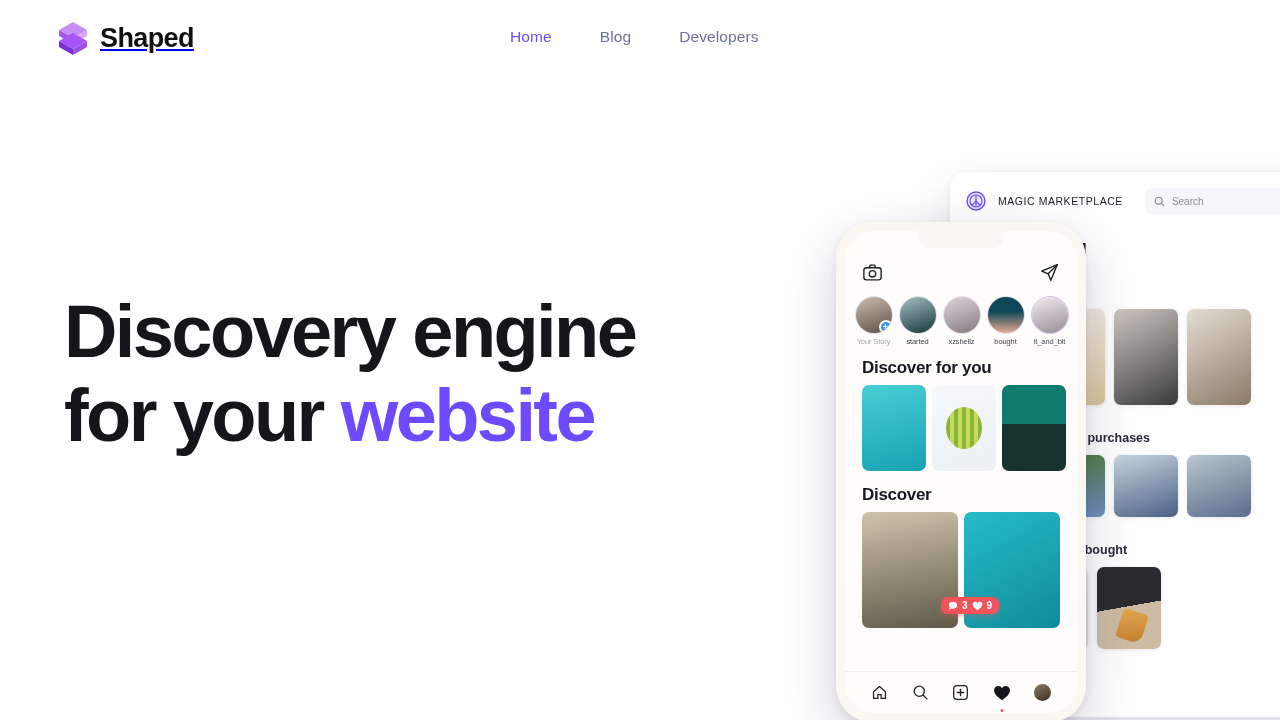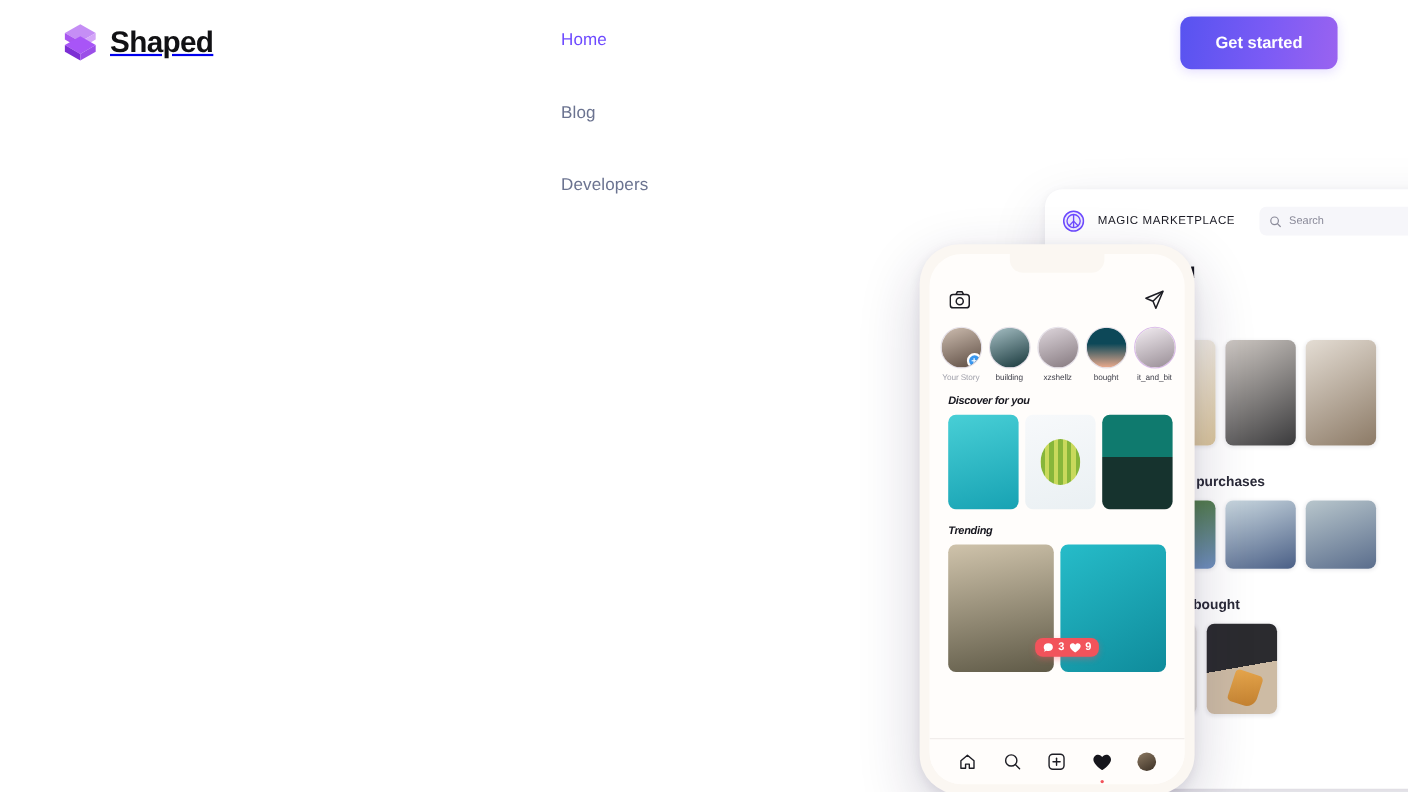--- a/index.html
+++ b/index.html
@@ -13,21 +13,21 @@
 
   
   .navbar {
     position: absolute; top: 0; left: 0; width: 1280px; height: 78px;
     display: flex; align-items: center; z-index: 60;
   }
   .brand { position:absolute; left: 56px; top: 20px; display:flex; align-items:center; gap:10px; }
   .brand-mark { width: 34px; height: 36px; position: relative; }
   .brand-name { font-size: 27px; font-weight: 700; color:#111114; letter-spacing:-0.6px; }
 
-  .nav-links { position:absolute; left:510px; top:28px; display:flex; gap:48px; align-items:flex-start;flex-direction:column; }
+  .nav-links { position:absolute; left:510px; top:28px; display:flex; gap:48px; align-items:flex-start; }
   .nav-link { font-size: 15.5px; color:#6b7390; text-decoration:none; font-weight:500; letter-spacing:0.1px;}
   .nav-link.active { color:#6d4aff; }
 
   .cta-top {
     position:absolute; right: 64px; top: 15px;
     width: 143px; height: 48px; border-radius: 10px; border: none;
     background: linear-gradient(100deg, #5753f0 0%, #7b5bf5 55%, #9a63f0 100%);
     color:#fff; font-size:15px; font-weight:600; cursor:pointer;
     font-family: "Liberation Sans", sans-serif;
     display:flex; align-items:center; justify-content:center;
@@ -107,21 +107,21 @@
   }
   .story-img { width:100%; height:100%; }
   .story-plus {
     position:absolute; right:-1px; bottom:-1px; width:14px; height:14px; border-radius:50%;
     background:#3897f0; border:2px solid #fff; color:#fff; font-size:9px; line-height:10px;
     display:flex; align-items:center; justify-content:center; font-weight:700;
   }
   .story-label { font-size:7.5px; color:#45454f; margin-top:3px; letter-spacing:-0.1px; }
   .story-label.muted { color:#a2a2ac; }
 
-  .ph-h { font-size:10px; font-weight:700; color:#17171f; padding: 12px 0 0 17px; letter-spacing:-0.3px;font-style:italic; }
+  .ph-h { font-size:17px; font-weight:700; color:#17171f; padding: 12px 0 0 17px; letter-spacing:-0.3px; }
   .ph-grid { display:flex; gap:6px; padding: 7px 10px 0 17px; }
   .ph-tile { border-radius:7px; overflow:hidden; flex:0 0 auto; }
 
   .badge-pill {
     position:absolute; border-radius: 7px; background:#f2535b; color:#fff;
     display:flex; align-items:center; gap:4px; padding: 3px 7px;
     font-size:10px; font-weight:700; box-shadow:0 2px 6px rgba(242,83,91,0.4);
   }
 
   .ph-nav {
@@ -153,24 +153,27 @@
       </span>
       <span class="brand-name">Shaped</span>
     </a>
 
     <div class="nav-links">
       <a class="nav-link active" href="#">Home</a>
       <a class="nav-link" href="#">Blog</a>
       <a class="nav-link" href="#">Developers</a>
     </div>
 
-    <button class="cta-top">Get started</button>
   </div>
 
   <div class="hero">
+    <h1>
+      <span>Discovery engine</span><br>
+      <span>for your </span><span class="accent">website</span>
+    </h1>
     <div class="sub">
     </div>
   </div>
 
   <div class="desktop-card">
     <div class="dc-topbar">
       <span class="dc-logo">
         <svg width="20" height="20" viewBox="0 0 20 20">
           <circle cx="10" cy="10" r="9" fill="#eeeaff" stroke="#6d4aff" stroke-width="1.4"></circle>
           <circle cx="10" cy="10" r="6" fill="none" stroke="#6d4aff" stroke-width="1.2"></circle>
@@ -250,21 +253,21 @@
           <div class="story-ring">
             <div class="story-img" style="background:linear-gradient(160deg,#cdbdb0,#5d4c42)"></div>
             <span class="story-plus">+</span>
           </div>
           <div class="story-label muted">Your Story</div>
         </div>
         <div class="story">
           <div class="story-ring">
             <div class="story-img" style="background:linear-gradient(160deg,#a6bfc4,#17373b)"></div>
           </div>
-          <div class="story-label">building</div>
+          <div class="story-label">started</div>
         </div>
         <div class="story">
           <div class="story-ring">
             <div class="story-img" style="background:linear-gradient(160deg,#ded6dc,#85797f)"></div>
           </div>
           <div class="story-label">xzshellz</div>
         </div>
         <div class="story">
           <div class="story-ring">
             <div class="story-img" style="background:linear-gradient(180deg,#0d4858 40%,#e9a98c 100%)"></div>
@@ -281,21 +284,21 @@
 
       <div class="ph-h">Discover for you</div>
       <div class="ph-grid">
         <div class="ph-tile" style="width:64px;height:86px;background:linear-gradient(165deg,#48cfd6,#17a2b3)"></div>
         <div class="ph-tile" style="width:64px;height:86px;background:linear-gradient(165deg,#f7f9fb,#eaf0f3);display:flex;align-items:center;justify-content:center;">
           <div style="width:36px;height:42px;border-radius:50%;background:repeating-linear-gradient(90deg,#87b63a 0 4px,#c9d95c 4px 8px);"></div>
         </div>
         <div class="ph-tile" style="width:64px;height:86px;background:linear-gradient(180deg,#0f7a6e 0 45%,#16332e 45% 100%)"></div>
       </div>
 
-      <div class="ph-h" style="padding-top:14px">Trending</div>
+      <div class="ph-h" style="padding-top:14px">Discover</div>
       <div class="ph-grid" style="position:relative;">
         <div class="ph-tile" style="width:96px;height:116px;background:linear-gradient(170deg,#cfc3ab,#5f5a47)"></div>
         <div class="ph-tile" style="width:96px;height:116px;background:linear-gradient(150deg,#26bcc9,#0f8b9b)"></div>
         <div class="badge-pill" style="left:96px;top:92px;">
           <svg width="10" height="10" viewBox="0 0 12 12">
             <path d="M6 1 C9 1 11 2.8 11 5.2 C11 7.6 9 9.4 6 9.4 C5.2 9.4 4.5 9.3 3.9 9.1 L1.3 10.3 L2.1 8.2 C1.4 7.4 1 6.4 1 5.2 C1 2.8 3 1 6 1 Z" fill="#fff"></path>
           </svg>
           <span>3</span>
           <svg width="11" height="10" viewBox="0 0 12 11">
             <path d="M6 10.2 C6 10.2 0.6 7 0.6 3.7 C0.6 2 1.9 0.8 3.4 0.8 C4.5 0.8 5.5 1.4 6 2.3 C6.5 1.4 7.5 0.8 8.6 0.8 C10.1 0.8 11.4 2 11.4 3.7 C11.4 7 6 10.2 6 10.2 Z" fill="#fff"></path>

